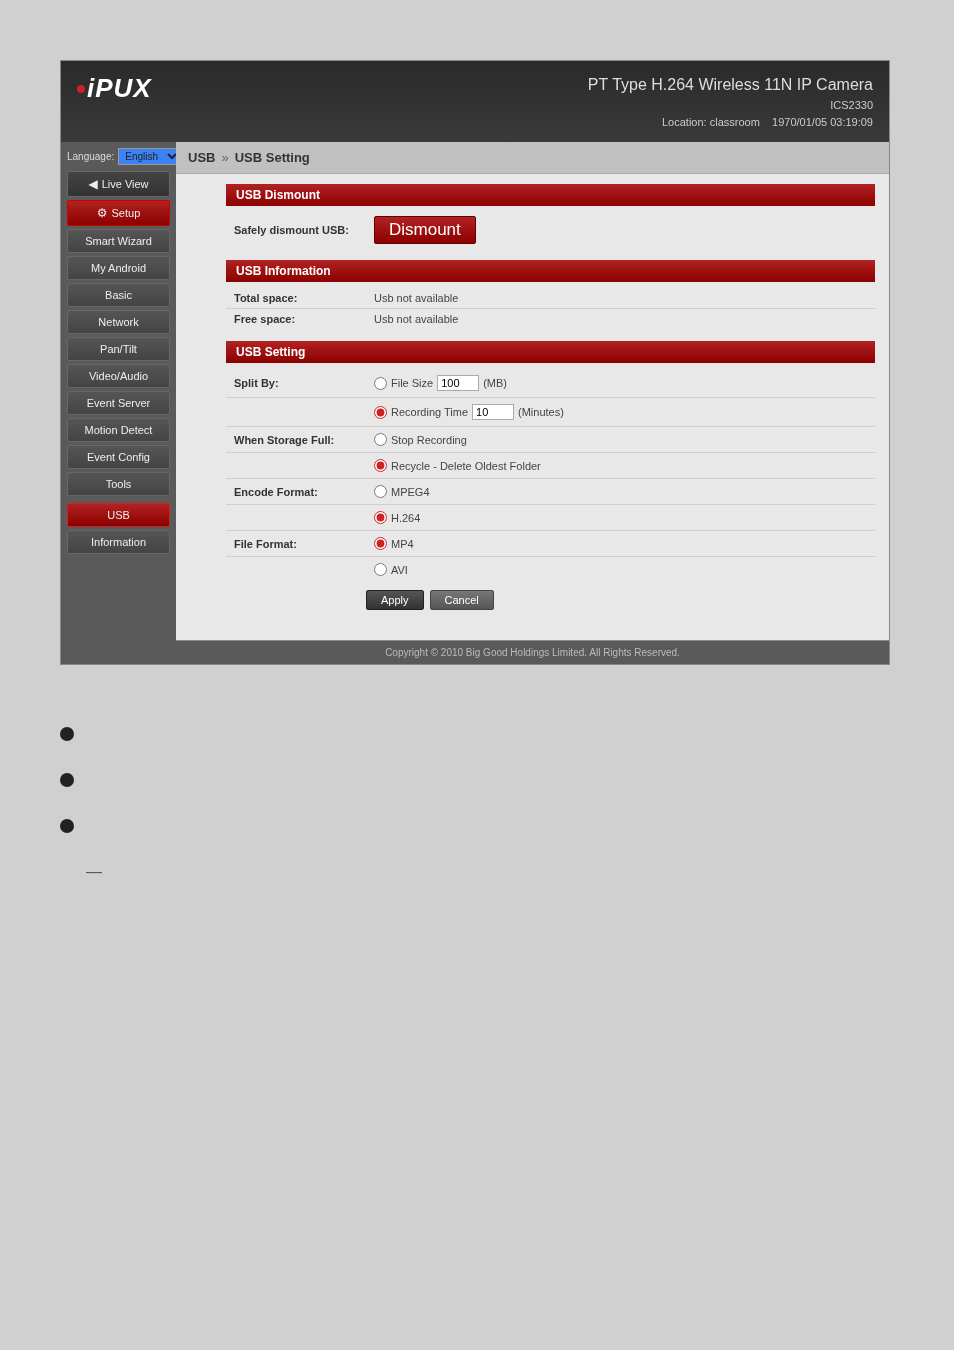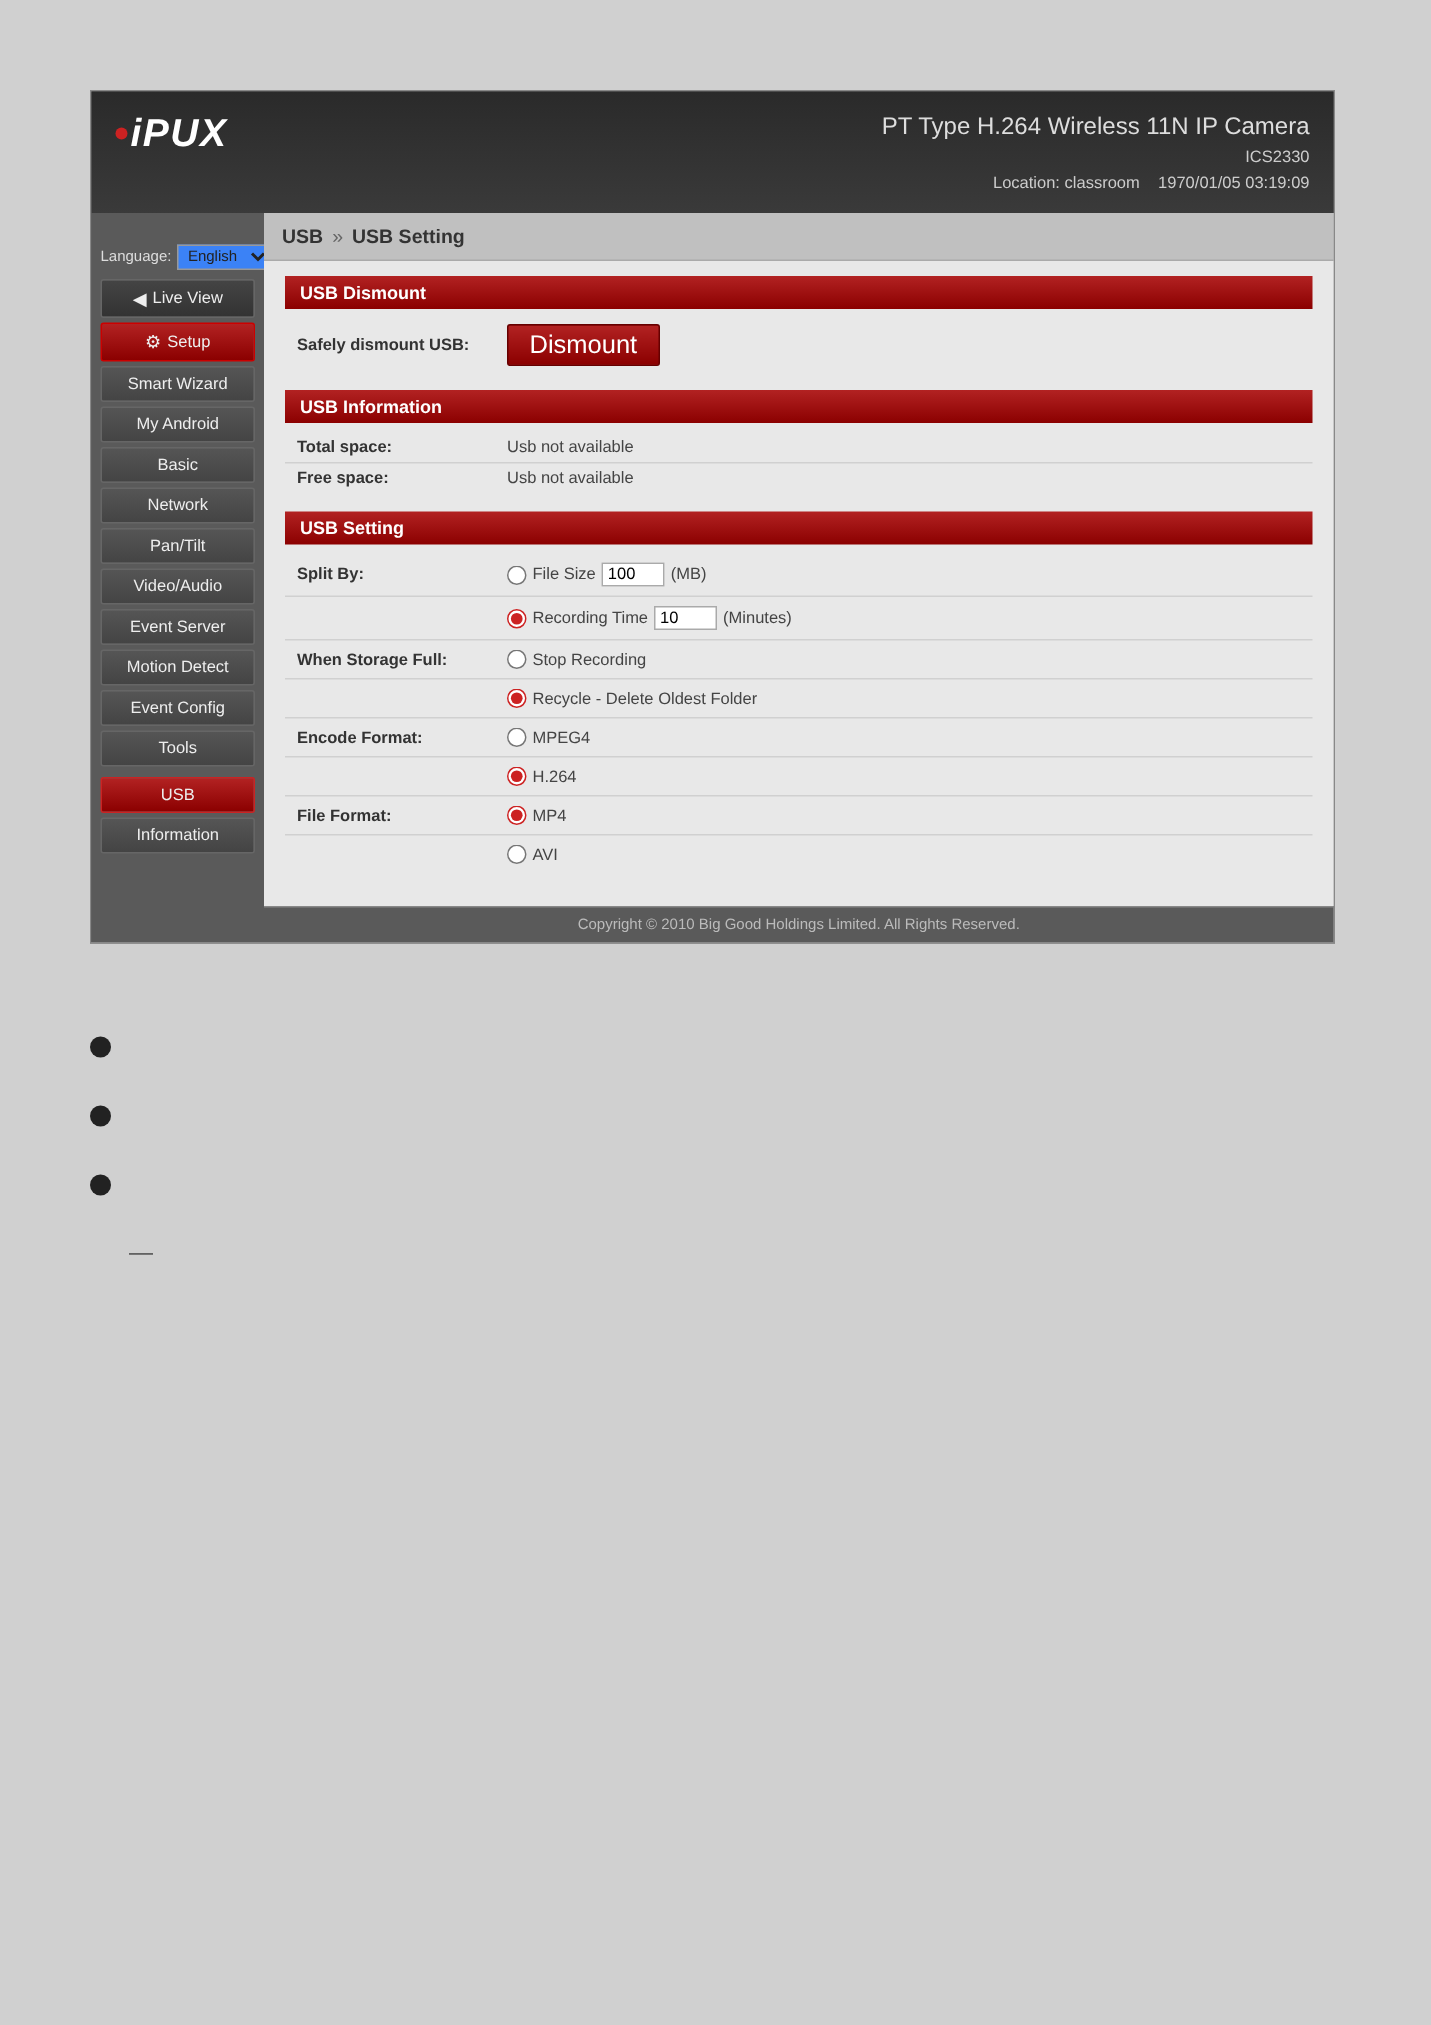--- a/index.html
+++ b/index.html
@@ -66,21 +66,21 @@
     
     .main-layout {
       display: flex;
       background: #5a5a5a;
     }
 
     
     .sidebar {
       width: 115px;
       background: #5a5a5a;
-      padding: 21px 6px;
+      padding: 6px 6px;
       flex-shrink: 0;
     }
 
     .language-row {
       display: flex;
       align-items: center;
       margin-bottom: 6px;
       gap: 4px;
     }
 
@@ -166,20 +166,21 @@
     }
 
     .content-body {
       padding: 10px 14px;
       background: #e8e8e8;
     }
 
     
     .section {
       margin-bottom: 12px;
+      margin-left: 36px;
     }
 
     .section-header {
       background: linear-gradient(to bottom, #b22222, #8b0000);
       color: white;
       padding: 4px 10px;
       font-size: 12px;
       font-weight: bold;
       margin-bottom: 6px;
     }
@@ -528,20 +529,24 @@
                 <td class="value-cell">
                   <div class="radio-row">
                     <input type="radio" class="radio-input" name="fileformat" value="avi" style="">
                     <span>AVI</span>
                   </div>
                 </td>
               </tr>
             </tbody>
               </table>
 
+            <div class="button-row">
+              <button class="btn-apply">Apply</button>
+              <button class="btn-cancel">Cancel</button>
+            </div>
           </div>
 
         </div>
 
         <div class="footer">Copyright © 2010 Big Good Holdings Limited. All Rights Reserved.</div>
 
       </div>
 
     </div>
 

